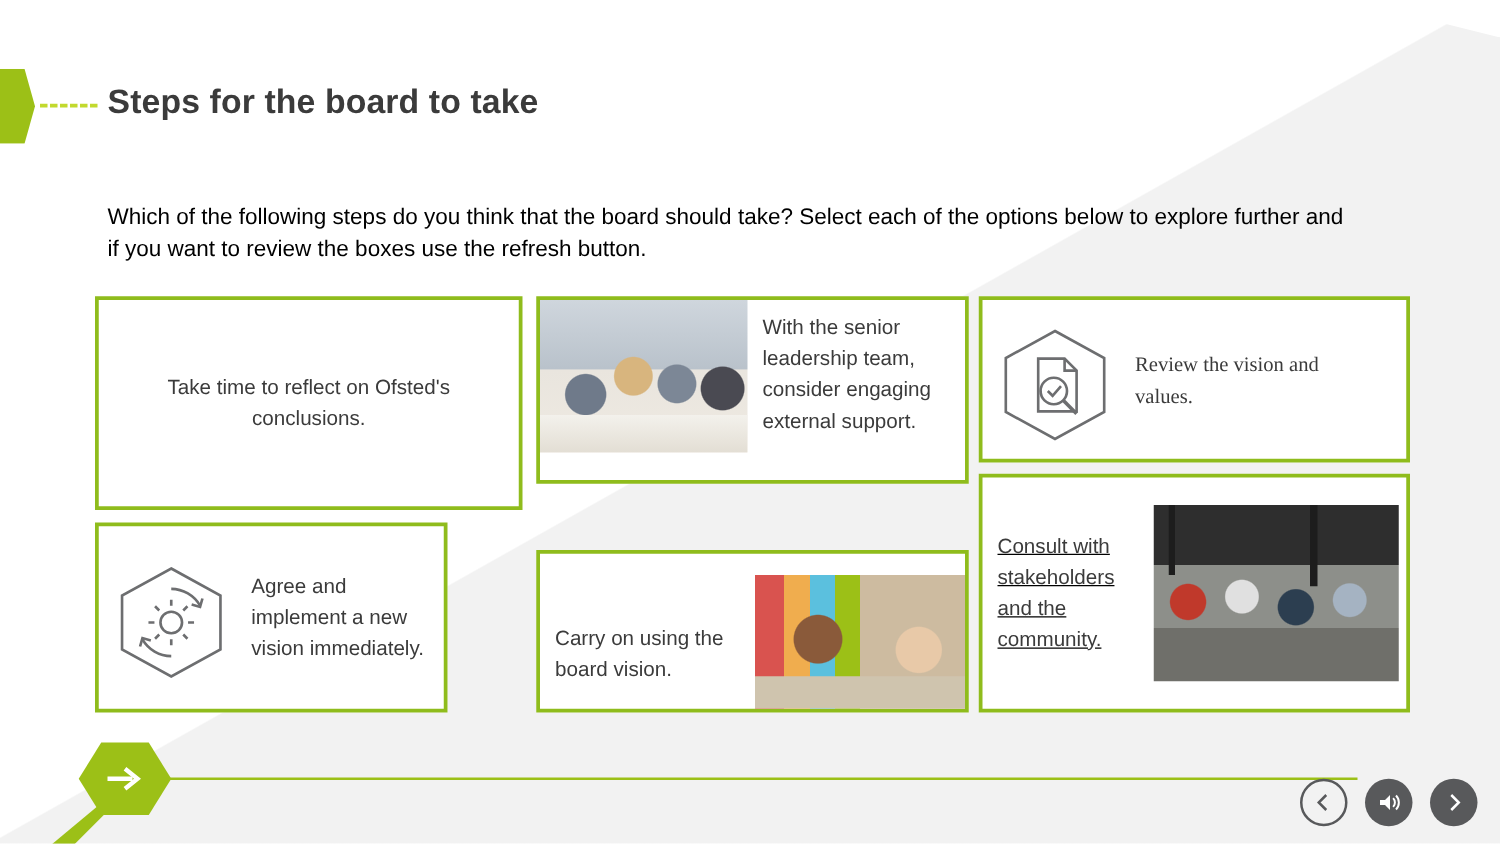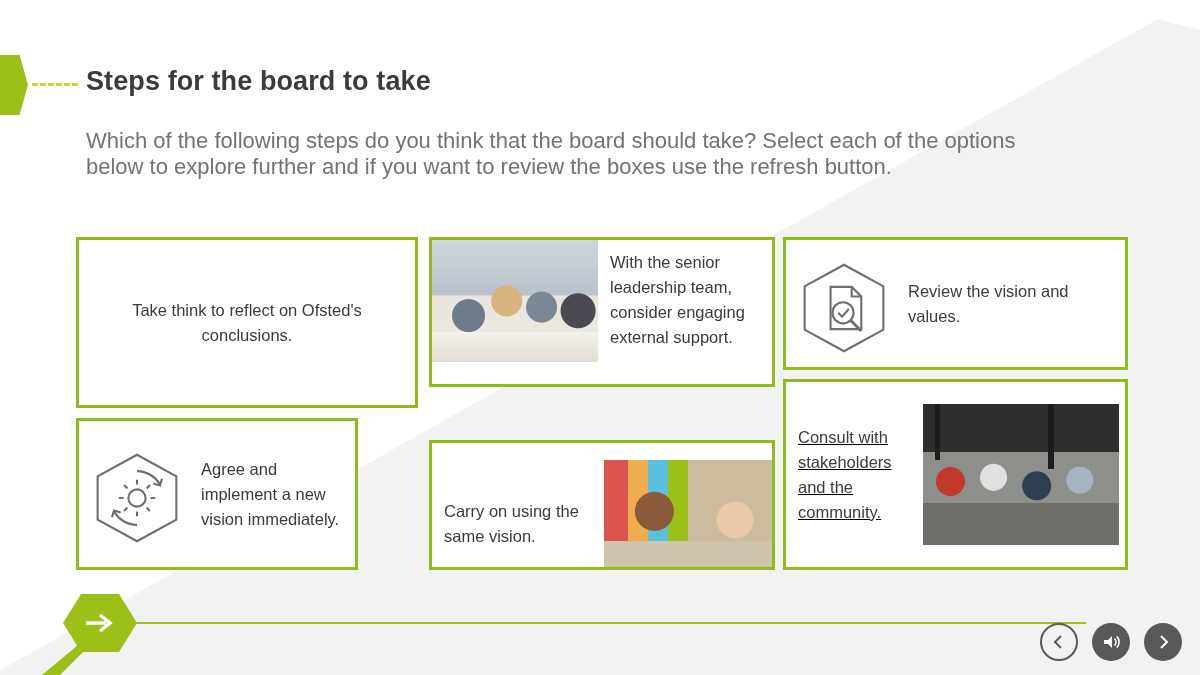--- a/index.html
+++ b/index.html
@@ -55,25 +55,25 @@
     left: 86px; top: 66px;
     font-size: 27px;
     font-weight: bold;
     color: #3b3b3b;
     letter-spacing: 0.1px;
     z-index: 4;
   }
 
   .intro {
     position: absolute;
-    left: 86px; top: 128px;
+    left: 86px; top: 160px;
     width: 990px;
-    font-size: 22px;
+    font-size: 18px;
     line-height: 26px;
-    color: #737373;
+    color: #000000;
     z-index: 4;
   }
 
   
   .grid {
     position: absolute;
     left: 76px; top: 237px;
     width: 1052px; height: 333px;
     z-index: 4;
   }
@@ -229,21 +229,21 @@
   <div class="left-chevron"></div>
   <div class="dash-line"></div>
 
   <div class="title">Steps for the board to take</div>
   <div class="intro">Which of the following steps do you think that the board should take? Select each of the options below to explore further and if you want to review the boxes use the refresh button.</div>
 
   <div class="grid">
 
     <div class="card" id="card-reflect">
       <div class="card-flex vcenter" style="justify-content:center;">
-        <div class="card-text center-text" style="padding:0 26px;">Take think to reflect on Ofsted's conclusions.</div>
+        <div class="card-text center-text" style="padding:0 26px;">Take time to reflect on Ofsted's conclusions.</div>
       </div>
     </div>
 
     <div class="card" id="card-senior">
       <div class="card-flex">
         <div class="photo photo-meeting"></div>
         <div class="card-text pad-text" style="width:170px;">With the senior leadership team, consider engaging external support.</div>
       </div>
     </div>
 
@@ -252,21 +252,21 @@
         <div class="hex-icon">
           <svg viewBox="0 0 100 100">
             <polygon points="50,5 91,27.5 91,72.5 50,95 9,72.5 9,27.5" fill="none" stroke="#6d6e70" stroke-width="2.2"></polygon>
             <path d="M36 28 h22 l10 10 v34 h-32 z" fill="none" stroke="#6d6e70" stroke-width="2.2"></path>
             <path d="M58 28 v10 h10" fill="none" stroke="#6d6e70" stroke-width="2.2"></path>
             <circle cx="49" cy="55" r="11" fill="#ffffff" stroke="#6d6e70" stroke-width="2.2"></circle>
             <path d="M44 55 l4 4 l7 -8" fill="none" stroke="#6d6e70" stroke-width="2.2"></path>
             <line x1="57" y1="63" x2="68" y2="74" stroke="#6d6e70" stroke-width="3"></line>
           </svg>
         </div>
-        <div class="card-text pad-text" style="width:200px;">Review the vision and values.</div>
+        <div class="card-text pad-text" style="width:200px;font-family:Liberation Serif, serif;">Review the vision and values.</div>
       </div>
     </div>
 
     <div class="card" id="card-agree">
       <div class="card-flex vcenter">
         <div class="hex-icon">
           <svg viewBox="0 0 100 100">
             <polygon points="50,5 91,27.5 91,72.5 50,95 9,72.5 9,27.5" fill="none" stroke="#6d6e70" stroke-width="2.2"></polygon>
             <g fill="none" stroke="#6d6e70" stroke-width="2.2">
               <circle cx="50" cy="50" r="9"></circle>
@@ -277,21 +277,21 @@
               <path d="M24 70 l2 -7 l7 2"></path>
             </g>
           </svg>
         </div>
         <div class="card-text pad-text" style="width:210px;">Agree and implement a new vision immediately.</div>
       </div>
     </div>
 
     <div class="card" id="card-carry">
       <div class="card-flex vcenter" style="align-items:flex-end;">
-        <div class="card-text" style="padding:0 12px 18px 12px; width:170px;">Carry on using the same vision.</div>
+        <div class="card-text" style="padding:0 12px 18px 12px; width:170px;">Carry on using the board vision.</div>
         <div class="photo photo-class" style="margin-left:auto;"></div>
       </div>
     </div>
 
     <div class="card" id="card-consult">
       <div class="card-flex vcenter">
         <div class="card-text" style="padding:0 8px 0 12px; width:122px;">Consult with stakeholders and the community.</div>
         <div class="photo photo-community" style="margin-left:auto; margin-right:6px;"></div>
       </div>
     </div>

